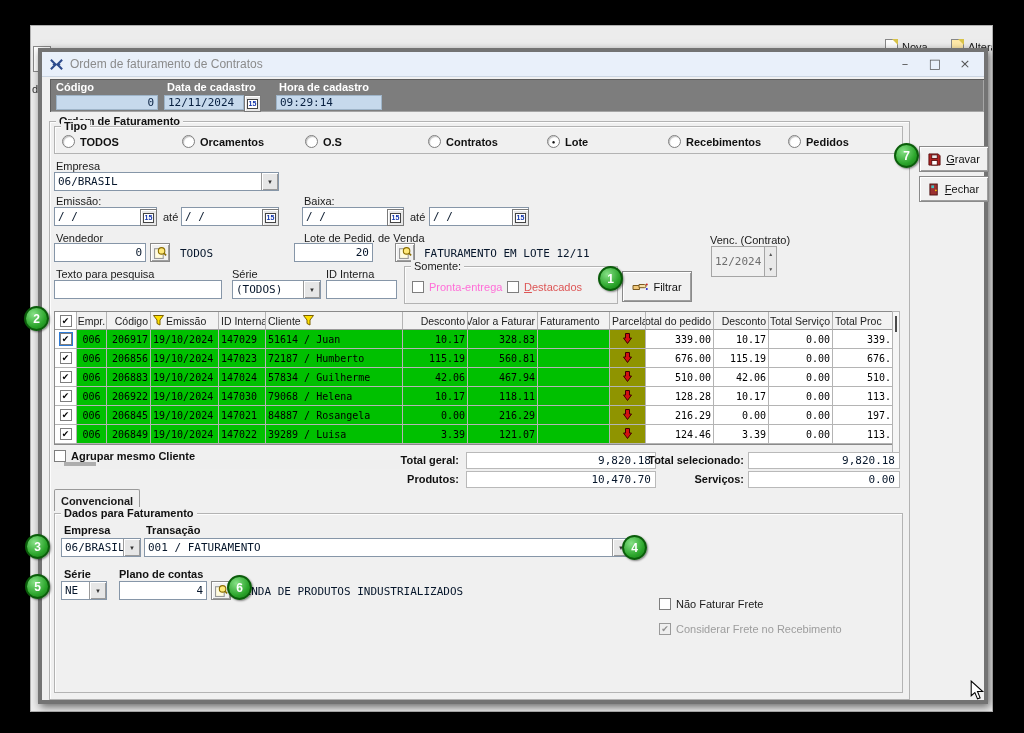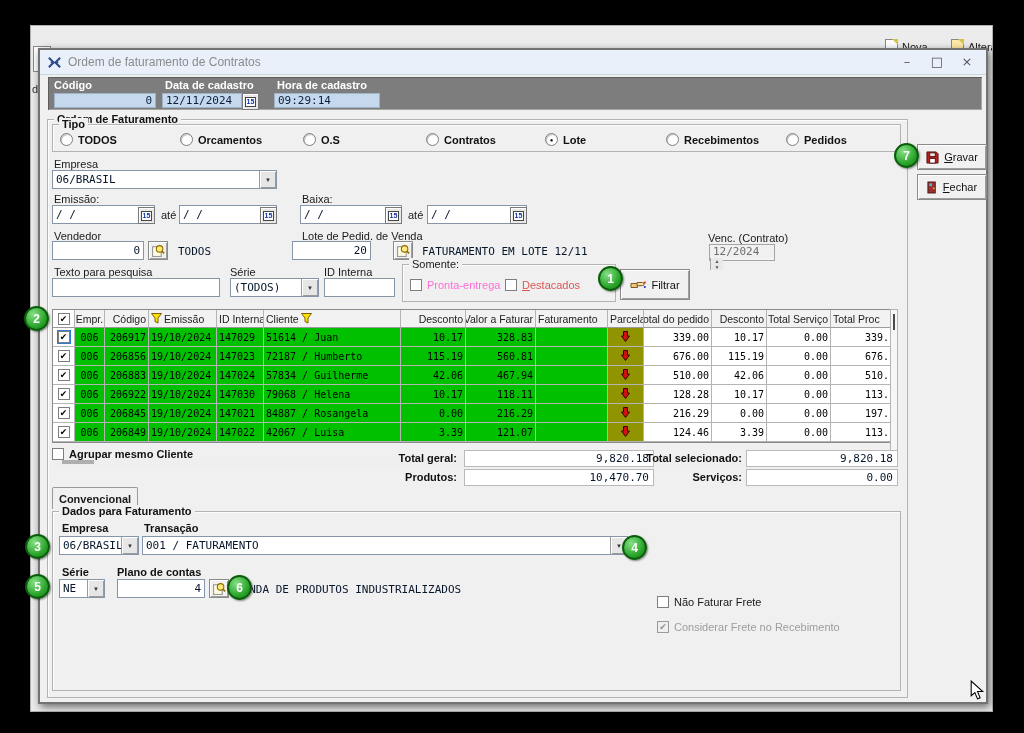--- a/index.html
+++ b/index.html
@@ -14,21 +14,21 @@
   
   #bgwin{position:absolute;left:30px;top:25px;width:963px;height:687px;background:#ececec;
          border:1px solid #b0b0b0;box-sizing:border-box;overflow:hidden;}
   .bgbtn{position:absolute;display:flex;align-items:center;gap:4px;font:11px "Liberation Sans",sans-serif;color:#222;}
   .bgico{width:11px;height:13px;background:#fdfdfd;border:1px solid #888;display:inline-block;position:relative;}
   .bgico:after{content:"";position:absolute;right:-1px;top:-1px;border:3px solid;border-color:#d9c44a #d9c44a transparent transparent;}
   .fragbox{position:absolute;background:#fff;border:1px solid #8a8a8a;}
 
   
   #dialog{position:absolute;left:38px;top:48px;width:950px;height:656px;background:#f0f0f0;
-          border:2px solid #737373;box-sizing:border-box;box-shadow:2px 3px 8px rgba(0,0,0,.55);}
+          border:4px solid #737373;box-sizing:border-box;box-shadow:2px 3px 8px rgba(0,0,0,.55);}
   #titlebar{position:absolute;left:0;top:0;width:100%;height:24px;background:#e9f0fa;border-bottom:1px solid #ccd6e3;
             display:flex;align-items:center;}
   #title-text{font:12px "Liberation Sans",sans-serif;color:#8b8b8b;margin-left:6px;}
   .wbtn{width:30px;height:22px;display:flex;align-items:center;justify-content:center;color:#555;font:13px "DejaVu Sans",sans-serif;}
   #winctrl{position:absolute;right:4px;top:0;display:flex;}
 
   
   #hdrband{position:absolute;left:8px;top:27px;width:934px;height:33px;background:#7d7d7d;
            box-shadow:inset 1px 1px 0 #5e5e5e, inset -1px -1px 0 #a5a5a5;}
   .hlbl{position:absolute;font:bold 11px "Liberation Sans",sans-serif;color:#fff;top:2px;}
@@ -271,21 +271,21 @@
     <div class="magbtn" style="left:353px;top:191px;">
       <svg width="13" height="13" viewBox="0 0 12 12">
         <rect x="0.5" y="2.5" width="8" height="9" fill="#fffbe0" stroke="#999"></rect>
         <circle cx="7" cy="4.5" r="3" fill="#ffe97a" stroke="#8a6d00"></circle>
         <line x1="9.2" y1="6.7" x2="11.2" y2="8.7" stroke="#8a6d00" stroke-width="1.5"></line>
       </svg>
     </div>
     <span class="mono abs" style="left:382px;top:195px;">FATURAMENTO EM LOTE 12/11</span>
 
     <span class="lbl abs" style="left:668px;top:182px;">Venc. (Contrato)</span>
-    <div class="spin" style="left:669px;top:194px;width:66px;height:17px;flex-direction:column;">
+    <div class="spin" style="left:669px;top:194px;width:66px;height:31px;">
       <span class="val">12/2024</span>
       <span class="arrows">
           <div>▲</div>
           <div>▼</div>
         </span>
     </div>
 
     <span class="lbl abs" style="left:14px;top:216px;">Texto para pesquisa</span>
     <div class="sfield" style="left:12px;top:228px;width:168px;height:19px;"></div>
     <span class="lbl abs" style="left:190px;top:216px;">Série</span>
@@ -474,21 +474,21 @@
           <div class="trow">
           <span class="tc c-sel selcell">
               <span class="cbx">
                 <span>✔</span>
               </span>
             </span>
           <span class="tc c-empr g">006</span>
           <span class="tc c-cod g rt">206849</span>
           <span class="tc c-emi g">19/10/2024</span>
           <span class="tc c-id g">147022</span>
-          <span class="tc c-cli g">42067 / Luisa</span>
+          <span class="tc c-cli g">39289 / Luisa</span>
           <span class="tc c-des g rt">3.39</span>
           <span class="tc c-val g rt">121.07</span>
           <span class="tc c-fat g"></span>
           <span class="tc c-par par">
             <svg width="9" height="12" viewBox="0 0 9 12">
                 <path d="M2.5,0.5 h4 v4.5 h2 l-4,5.5 l-4,-5.5 h2 z" fill="#d11111" stroke="#400000"></path>
               </svg>
           </span>
           <span class="tc c-tp rt">124.46</span>
           <span class="tc c-d2 rt">3.39</span>

